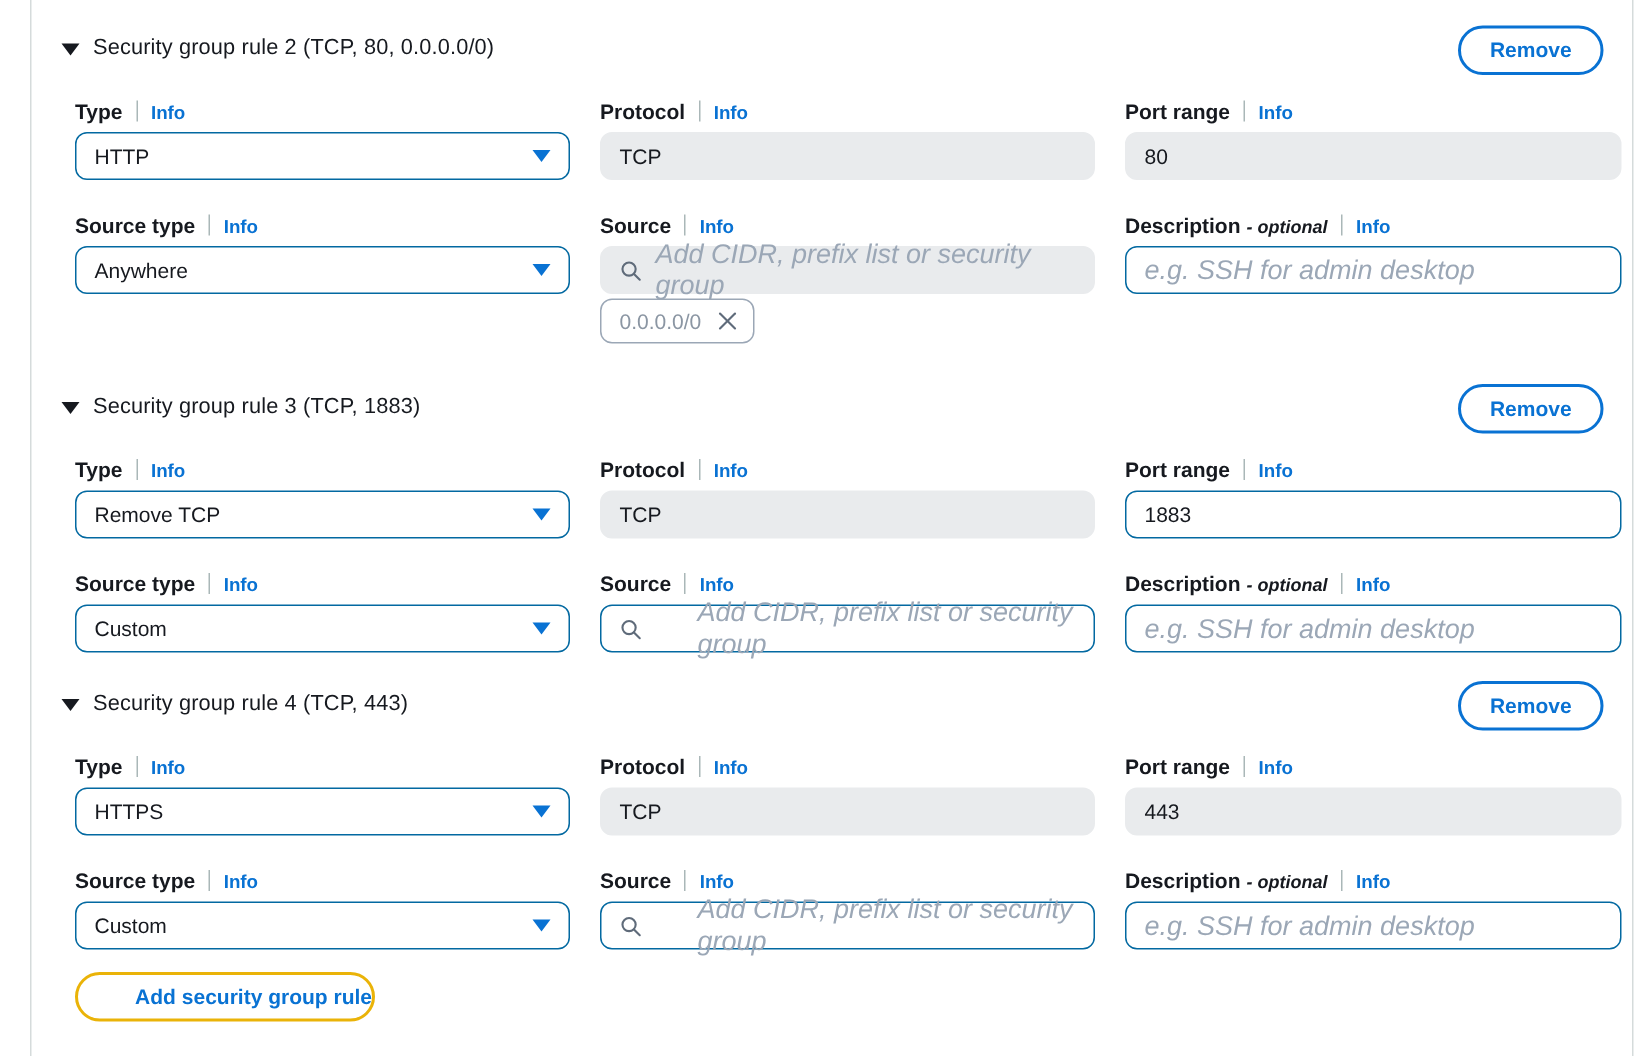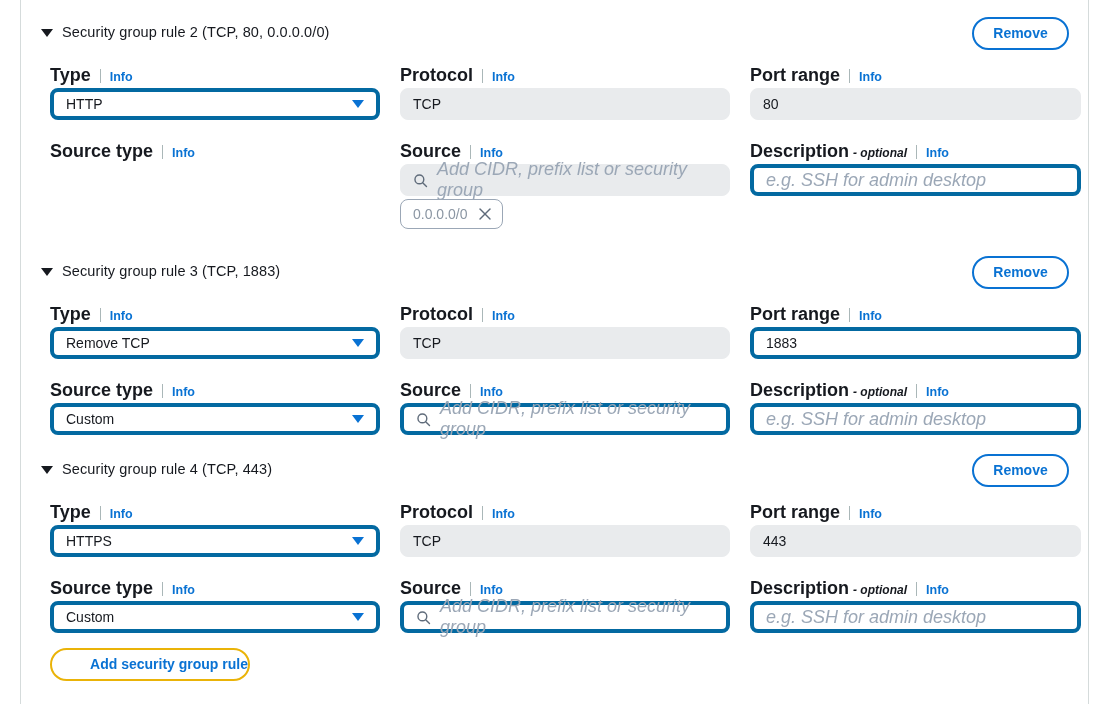--- a/index.html
+++ b/index.html
@@ -92,21 +92,21 @@
   .col-3 { left: 729px; width: 331px; }
 
   .field-label {
     display: flex;
     align-items: baseline;
     height: 18px;
     white-space: nowrap;
     margin-bottom: 5px;
   }
   .label-text {
-    font-size: 18px;
+    font-size: 14px;
     font-weight: bold;
     color: #16191f;
   }
   .label-optional {
     font-size: 12px;
     font-weight: bold;
     font-style: italic;
     color: #16191f;
     margin-left: 4px;
   }
@@ -133,22 +133,23 @@
     height: 32px;
     border-radius: 8px;
     display: flex;
     align-items: center;
     font-size: 14px;
     padding: 0 12px;
     width: 100%;
   }
   .control.enabled {
     background: #ffffff;
-    border: 4px solid #0369a1;
+    border: 1px solid #0369a1;
     color: #16191f;
+    gap: 28px;
   }
   .control.disabled {
     background: #e9ebed;
     border: 1px solid #e9ebed;
     color: #9ba7b6;
   }
   .control.select {
     justify-content: space-between;
     cursor: pointer;
   }
@@ -268,20 +269,24 @@
           </div>
           <div class="control textfield disabled">
             <span class="val">80</span>
           </div>
         </div>
         <div class="field col-1" style="top: 141px;">
           <div class="field-label">
             <span class="label-text">Source type</span>
             <span class="divider"></span>
             <a class="info-link">Info</a>
+          </div>
+          <div class="control select enabled">
+            <span class="val">Anywhere</span>
+            <span class="sel-arrow"></span>
           </div>
         </div>
         <div class="field col-2" style="top: 141px;">
           <div class="field-label">
             <span class="label-text">Source</span>
             <span class="divider"></span>
             <a class="info-link">Info</a>
           </div>
           <div class="control textfield disabled">
             <span class="search-icon">

